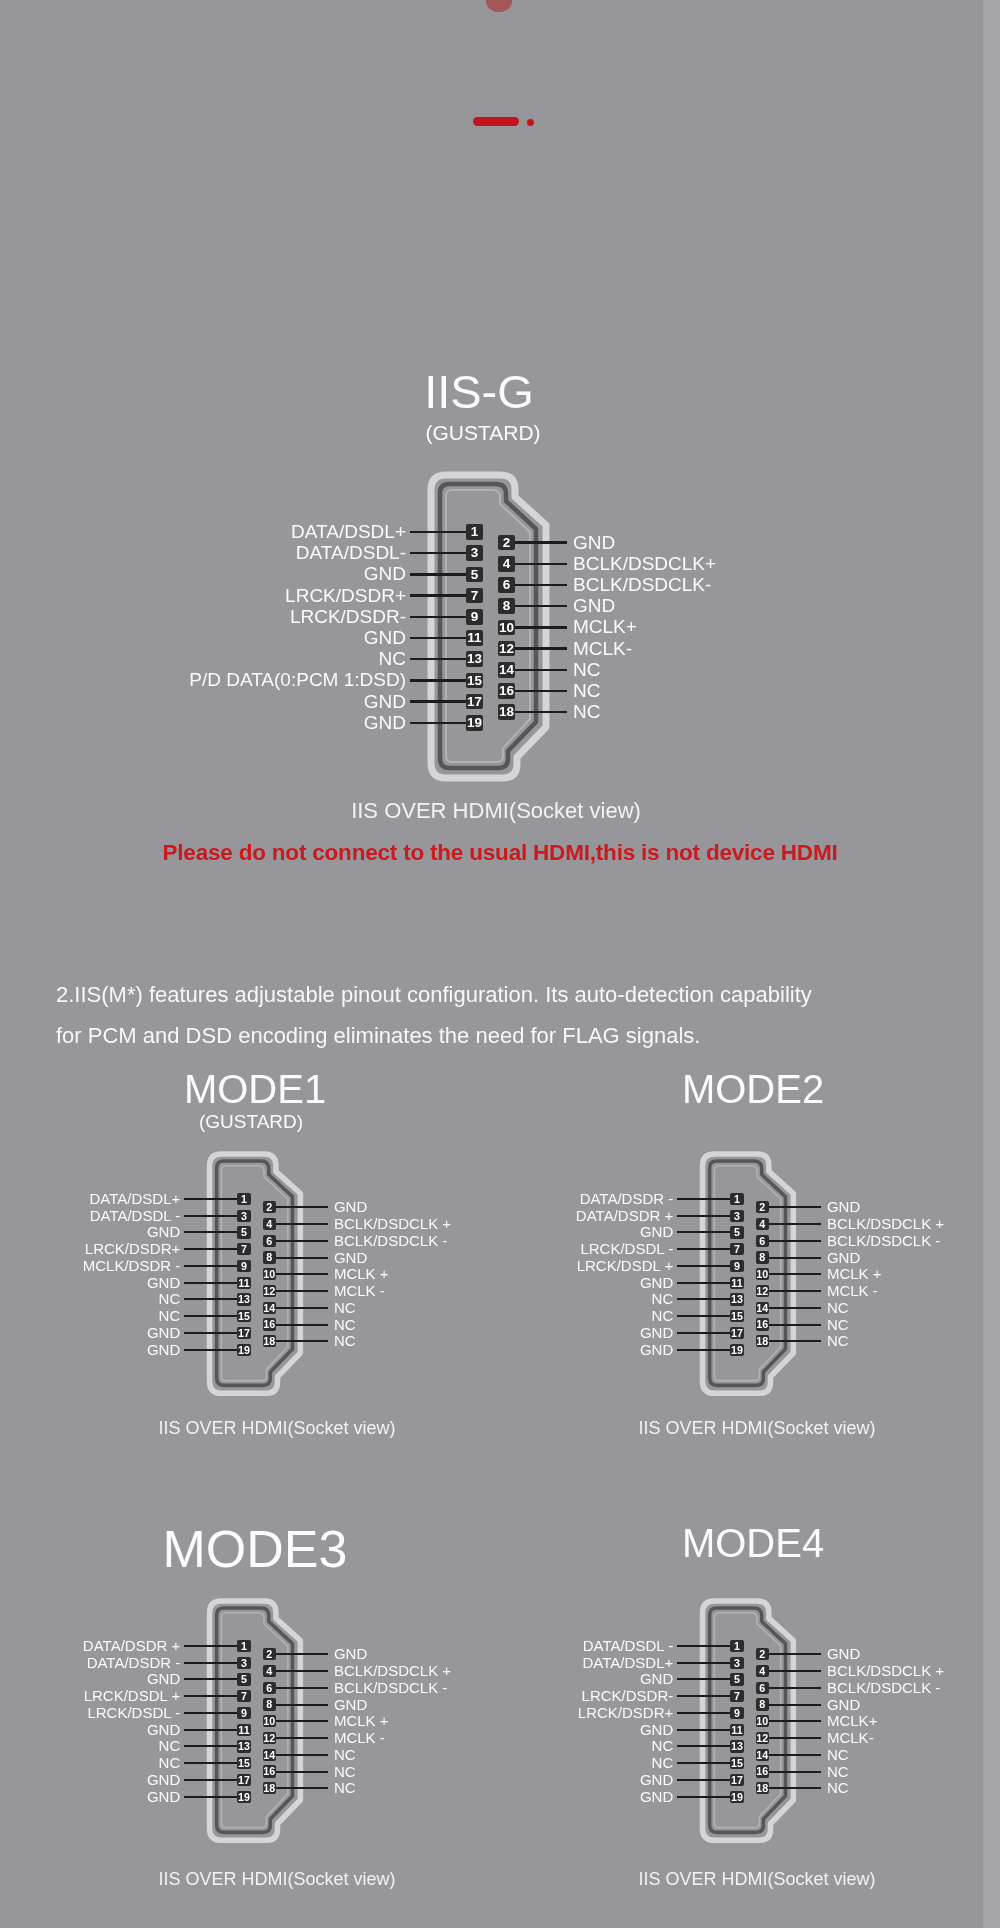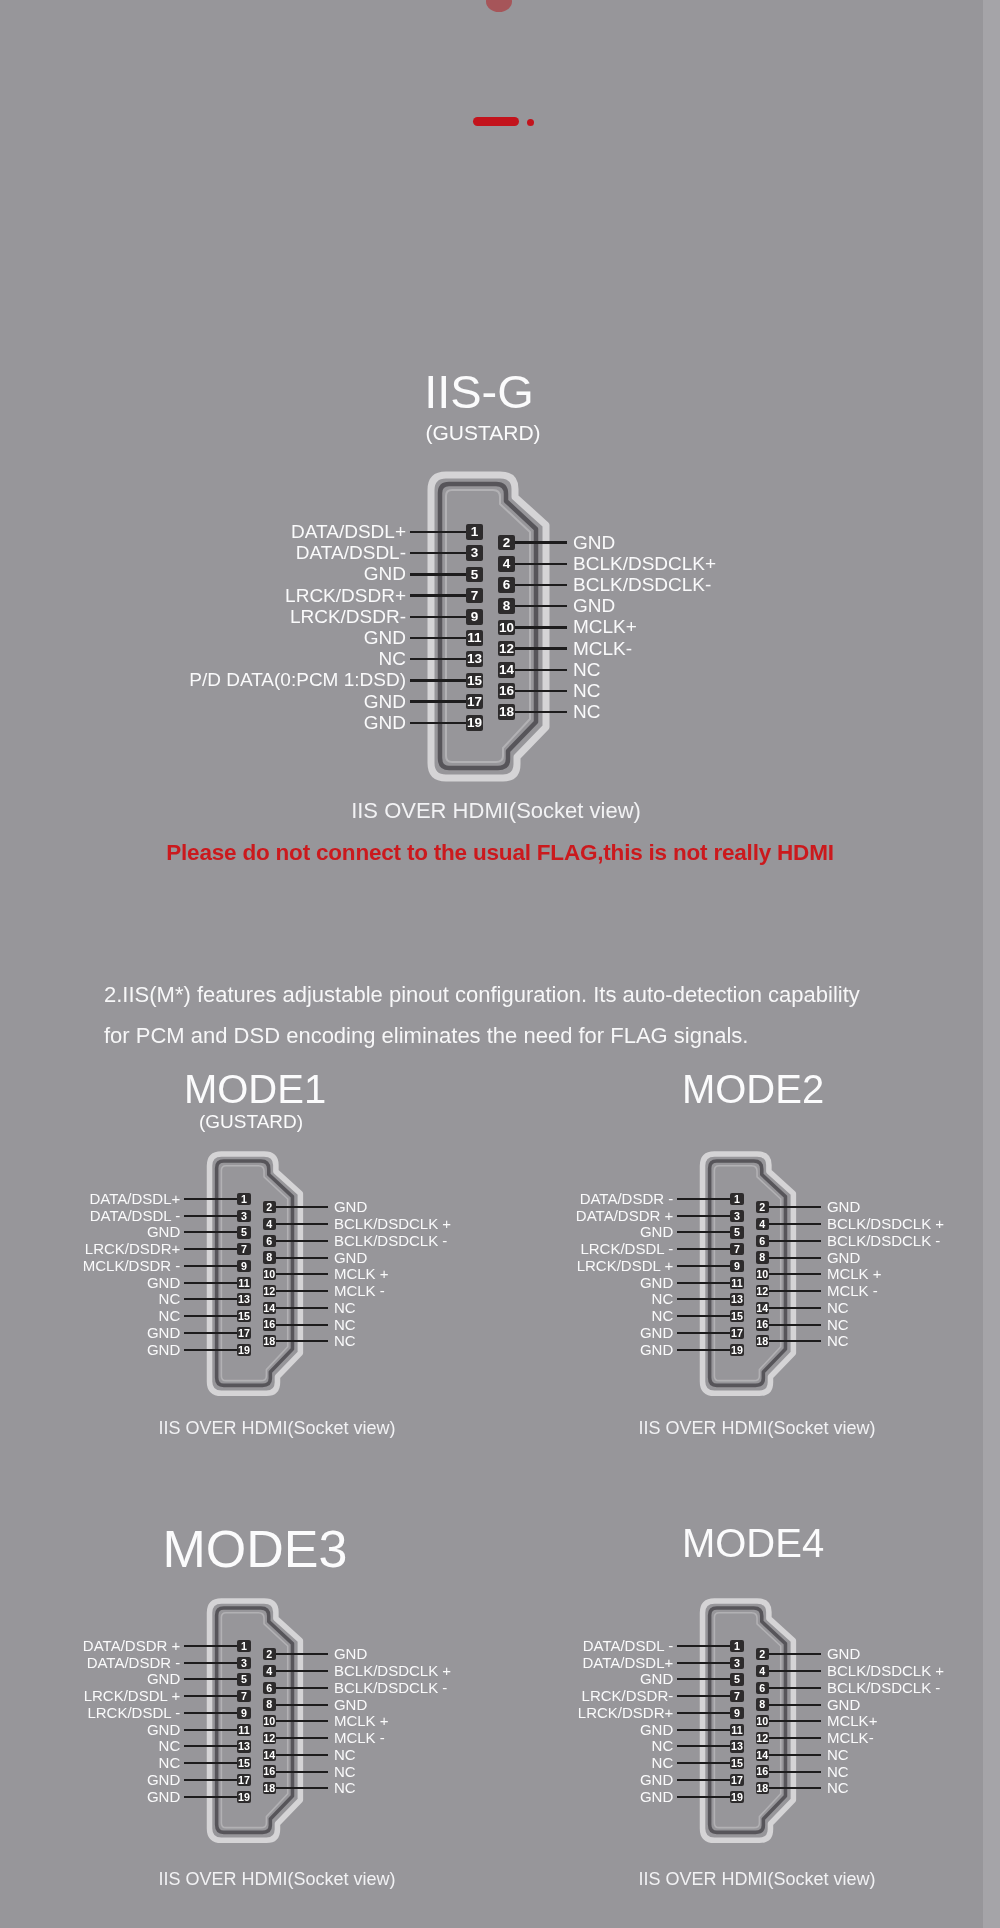--- a/index.html
+++ b/index.html
@@ -7,21 +7,21 @@
         font-family:"Liberation Sans",sans-serif;}
   .right-strip{position:absolute;top:0;right:0;width:17px;height:100%;background:#a5a4a8;}
   .top-dot{position:absolute;left:486px;top:-9px;width:26px;height:21px;border-radius:50%;background:#a65559;}
   .title{position:absolute;left:0;right:10px;top:34px;margin:0;text-align:center;color:#fdfdfe;
          font-size:53px;font-weight:700;letter-spacing:-2px;white-space:nowrap;line-height:1;}
   .divider{position:absolute;left:0;top:0;width:100%;height:0;}
   .divider .dash{position:absolute;left:473px;top:117px;width:46px;height:9px;border-radius:5px;background:#c3131c;}
   .divider .dot{position:absolute;left:527px;top:119px;width:7px;height:7px;border-radius:50%;background:#c3131c;}
   .bodytext{position:absolute;color:#f7f7f8;font-size:22px;}
   .intro{left:68px;top:174px;line-height:37.5px;}
-  .section2{left:56px;top:974px;line-height:41px;margin-left:48px;}
+  .section2{left:56px;top:974px;line-height:41px;}
   .warning{position:absolute;left:0;right:0;top:840px;margin:0;text-align:center;color:#cb191d;
            font-size:22.5px;font-weight:700;letter-spacing:-0.2px;white-space:nowrap;}
   .conn-head{position:absolute;transform:translateX(-50%);color:#fbfbfc;white-space:nowrap;line-height:1.1;}
   .conn-cap{position:absolute;transform:translateX(-50%);color:#f2f2f4;white-space:nowrap;line-height:1.1;}
   .pin-box{position:absolute;background:#2d2b2c;color:#ffffff;text-align:center;font-weight:700;
            border-radius:2px;box-sizing:border-box;}
   .leader{position:absolute;background:#1d1c1d;}
   .pin-label{position:absolute;color:#fafafb;white-space:nowrap;}
   svg.connector{position:absolute;overflow:visible;}
 </style>
@@ -32,21 +32,21 @@
   <div class="right-strip"></div>
   <div class="top-dot"></div>
 
 
   <div class="divider">
     <span class="dash"></span>
     <span class="dot"></span>
   </div>
 
 
-  <p class="warning">Please do not connect to the usual FLAG,this is not really HDMI</p>
+  <p class="warning">Please do not connect to the usual HDMI,this is not device HDMI</p>
 
   <div class="bodytext section2">
     <div>2.IIS(M*) features adjustable pinout configuration. Its auto-detection capability</div>
     <div>for PCM and DSD encoding eliminates the need for FLAG signals.</div>
   </div>
 
   <div id="diagram-root">
       <div class="conn-head" style="left: 479px; top: 366px; font-size: 47px;">IIS-G</div>
       <div class="conn-head" style="left: 483px; top: 421px; font-size: 21px;">(GUSTARD)</div>
       <div class="conn-cap" style="left: 496px; top: 799px; font-size: 22px;">IIS OVER HDMI(Socket view)</div>

